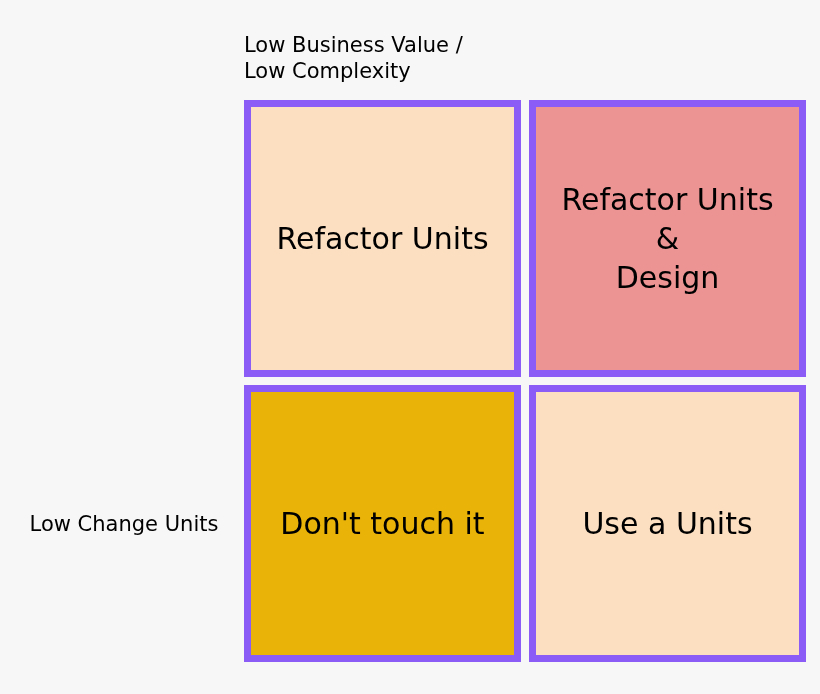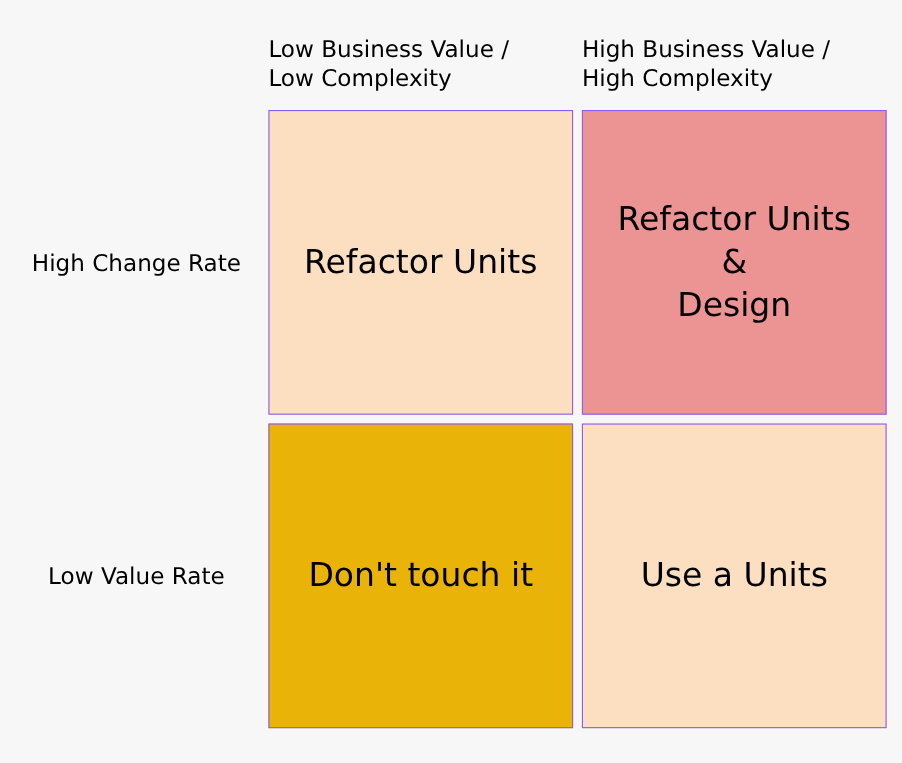--- a/index.html
+++ b/index.html
@@ -37,21 +37,21 @@
       left: 244px;
       top: 100px;
       width: 562px;
       height: 562px;
       display: grid;
       grid-template-columns: 1fr 1fr;
       grid-template-rows: 1fr 1fr;
       gap: 8px;
     }
     .cell {
-      border: 1px solid #8b5cf6;
+      border: 7px solid #8b5cf6;
       display: flex;
       align-items: center;
       justify-content: center;
       text-align: center;
       font-size: 30px;
       color: #000;
       padding: 10px;
       white-space: pre-line;
       line-height: 1.3;
     }
@@ -60,26 +60,23 @@
     .c-green { background: #eab308; }
   </style>
 </head>
 <body>
 
 <div class="stage">
 
   <div class="col-header" style="left:244px; top:32px; width:277px;">Low Business Value /
 Low Complexity</div>
 
-  <div class="col-header" style="left:529px; top:32px; width:277px;">High Business Value /
-High Complexity</div>
 
-  <div class="row-label" style="left:10px; top:100px; width:228px; height:277px;">High Change Rate</div>
 
-  <div class="row-label" style="left:10px; top:385px; width:228px; height:277px;">Low Value Rate</div>
+  <div class="row-label" style="left:10px; top:385px; width:228px; height:277px;">Low Change Units</div>
 
   <div class="grid">
     <div class="cell c-peach">Refactor Units</div>
     <div class="cell c-red">Refactor Units
 &amp;
 Design</div>
     <div class="cell c-green">Don't touch it</div>
     <div class="cell c-peach">Use a Units</div>
   </div>
 

